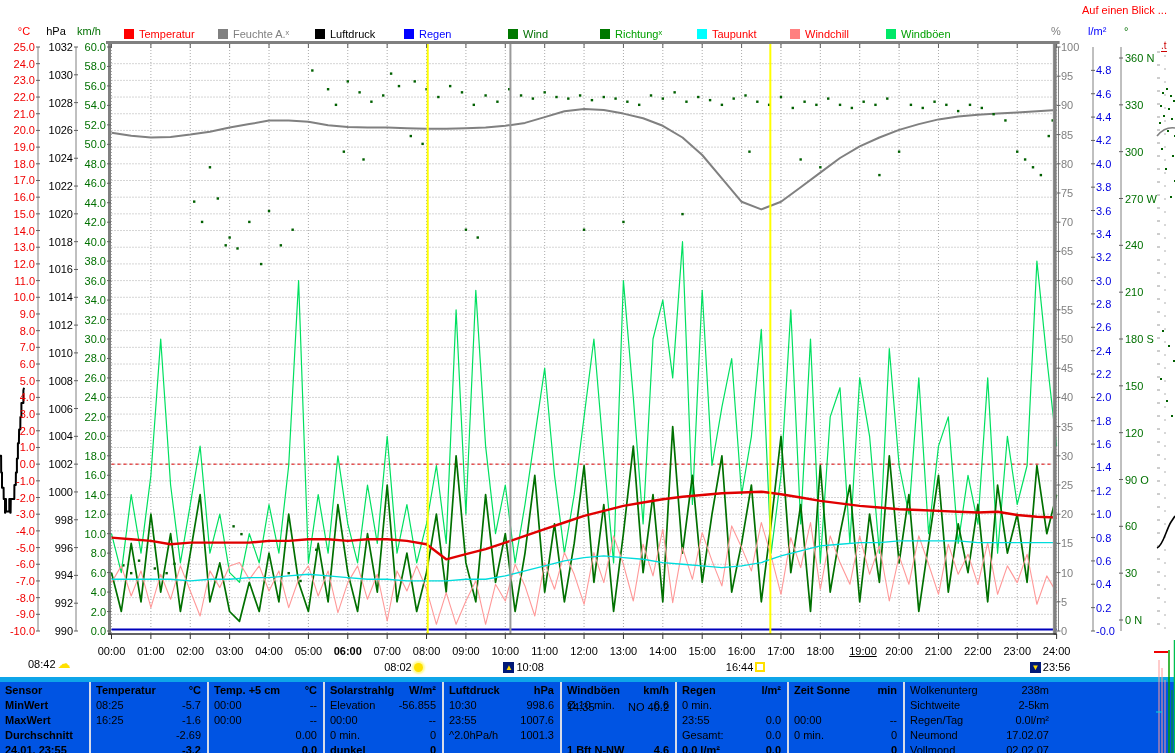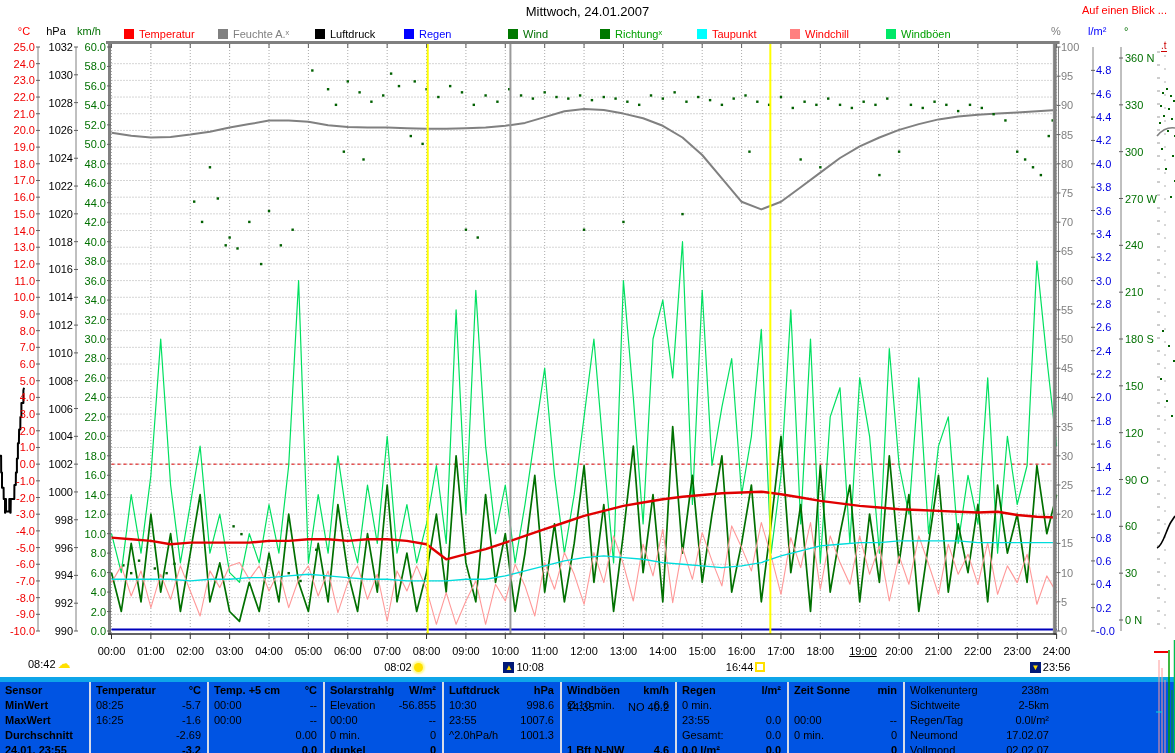--- a/index.html
+++ b/index.html
@@ -26,21 +26,20 @@
   .trow .l{position:absolute;left:5px;}
   .trow .v{position:absolute;right:6px;}
   .b{font-weight:bold;}
   .green{color:#00EE30;margin-top:28px;}
   .tsep{position:absolute;top:0;width:2px;height:76px;background:#D8DCE8;}
 </style>
 </head>
 <body>
 
 <div id="app">
-  <div id="title" class="abs">Mittwoch, 24.01.2007</div>
   <div id="quicklink" class="abs">Auf einen Blick ...</div>
   <div id="edge-label" class="abs">.t</div>
   <div id="legend-row">
       <div class="legend-item" style="left: 124px;"><span class="legend-box" style="background: rgb(255, 0, 0);"></span><span style="color: rgb(255, 0, 0);">Temperatur</span></div>
       <div class="legend-item" style="left: 218px;"><span class="legend-box" style="background: rgb(128, 128, 128);"></span><span style="color: rgb(128, 128, 128);">Feuchte A.ˣ</span></div>
       <div class="legend-item" style="left: 315px;"><span class="legend-box" style="background: rgb(0, 0, 0);"></span><span style="color: rgb(0, 0, 0);">Luftdruck</span></div>
       <div class="legend-item" style="left: 404px;"><span class="legend-box" style="background: rgb(0, 0, 255);"></span><span style="color: rgb(0, 0, 255);">Regen</span></div>
       <div class="legend-item" style="left: 508px;"><span class="legend-box" style="background: rgb(0, 120, 0);"></span><span style="color: rgb(0, 112, 0);">Wind</span></div>
       <div class="legend-item" style="left: 600px;"><span class="legend-box" style="background: rgb(0, 120, 0);"></span><span style="color: rgb(0, 160, 0);">Richtungˣ</span></div>
       <div class="legend-item" style="left: 697px;"><span class="legend-box" style="background: rgb(0, 255, 255);"></span><span style="color: rgb(255, 0, 0);">Taupunkt</span></div>
@@ -903,21 +902,21 @@
       <line x1="1174.5" y1="640" x2="1174.5" y2="753" stroke="#00C050" stroke-width="1.5"></line>
       <line x1="1156" y1="712" x2="1162" y2="712" stroke="#00DCDC"></line>
     </svg>
   <div id="hours">
       <div class="hour-label" style="left: 111.5px;">00:00</div>
       <div class="hour-label" style="left: 150.88px;">01:00</div>
       <div class="hour-label" style="left: 190.26px;">02:00</div>
       <div class="hour-label" style="left: 229.64px;">03:00</div>
       <div class="hour-label" style="left: 269.02px;">04:00</div>
       <div class="hour-label" style="left: 308.4px;">05:00</div>
-      <div class="hour-label" style="left: 347.78px;">06:00</div>
+      <div class="hour-label" style="left: 347.78px; font-weight: bold;">06:00</div>
       <div class="hour-label" style="left: 387.16px;">07:00</div>
       <div class="hour-label" style="left: 426.54px;">08:00</div>
       <div class="hour-label" style="left: 465.92px;">09:00</div>
       <div class="hour-label" style="left: 505.3px;">10:00</div>
       <div class="hour-label" style="left: 544.68px;">11:00</div>
       <div class="hour-label" style="left: 584.06px;">12:00</div>
       <div class="hour-label" style="left: 623.44px;">13:00</div>
       <div class="hour-label" style="left: 662.82px;">14:00</div>
       <div class="hour-label" style="left: 702.2px;">15:00</div>
       <div class="hour-label" style="left: 741.58px;">16:00</div>

